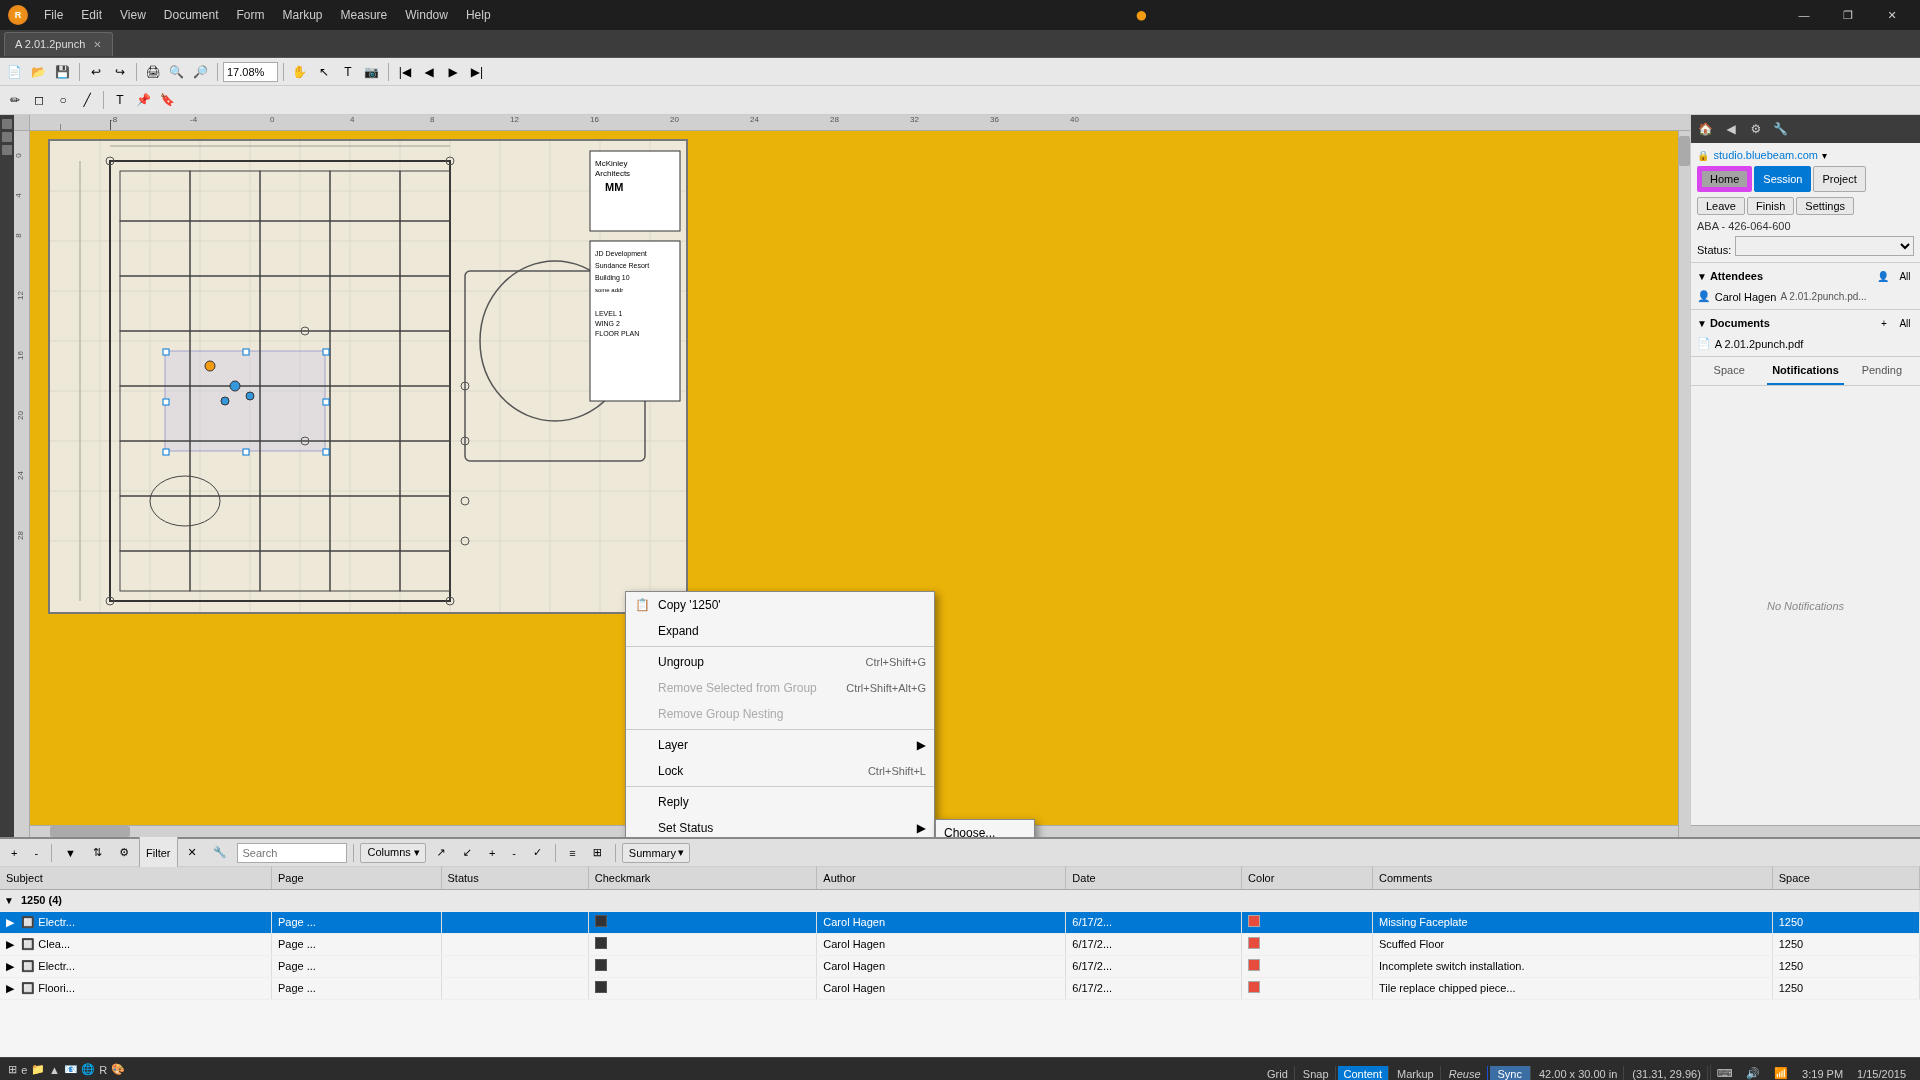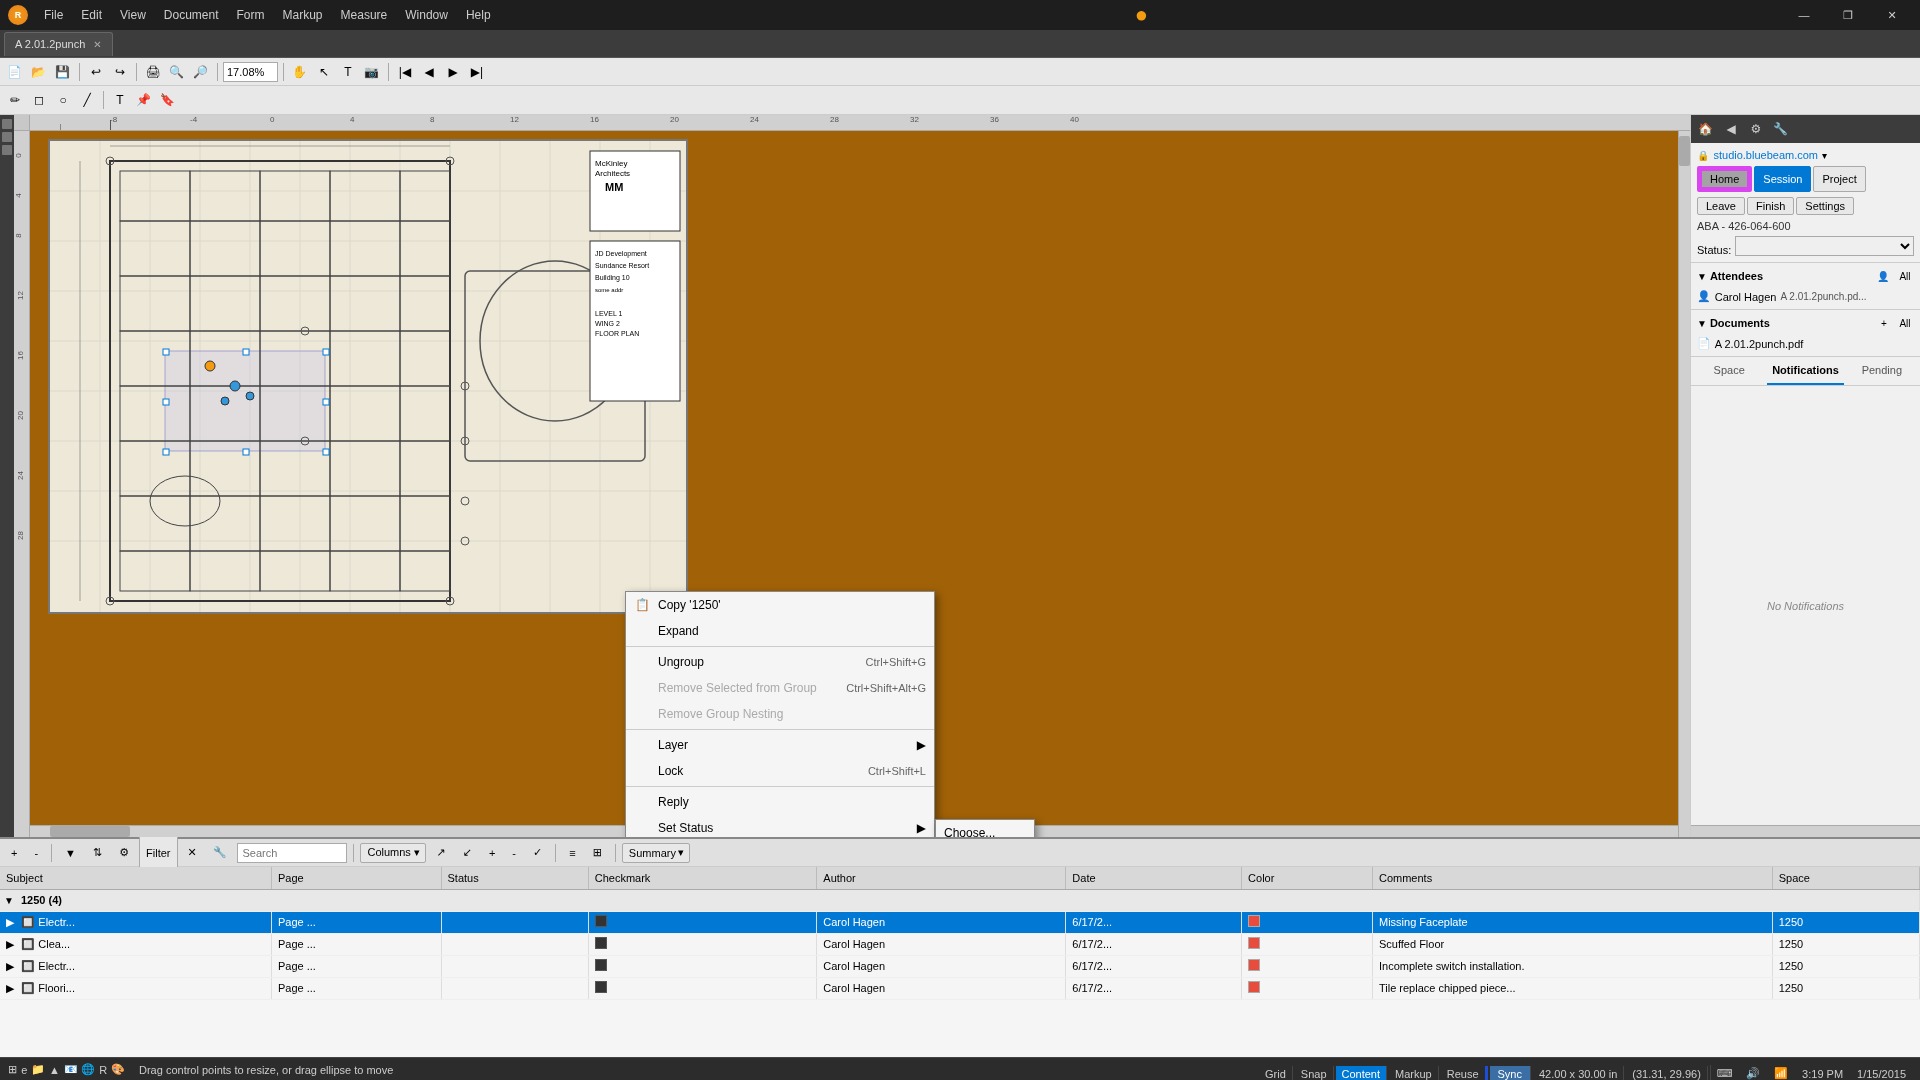--- a/index.html
+++ b/index.html
@@ -184,21 +184,21 @@
         <div style="position:absolute;top:20px;left:2px;font-size:8px;color:#555;transform:rotate(-90deg);transform-origin:center;">0</div>
         <div style="position:absolute;top:60px;left:2px;font-size:8px;color:#555;transform:rotate(-90deg);transform-origin:center;">4</div>
         <div style="position:absolute;top:100px;left:2px;font-size:8px;color:#555;transform:rotate(-90deg);transform-origin:center;">8</div>
         <div style="position:absolute;top:160px;left:2px;font-size:8px;color:#555;transform:rotate(-90deg);transform-origin:center;">12</div>
         <div style="position:absolute;top:220px;left:2px;font-size:8px;color:#555;transform:rotate(-90deg);transform-origin:center;">16</div>
         <div style="position:absolute;top:280px;left:2px;font-size:8px;color:#555;transform:rotate(-90deg);transform-origin:center;">20</div>
         <div style="position:absolute;top:340px;left:2px;font-size:8px;color:#555;transform:rotate(-90deg);transform-origin:center;">24</div>
         <div style="position:absolute;top:400px;left:2px;font-size:8px;color:#555;transform:rotate(-90deg);transform-origin:center;">28</div>
       </div>
 
-      <div style="flex:1; position:relative; overflow:hidden; background:#a16207;">
+      <div style="flex:1; position:relative; overflow:hidden; background:#eab308;">
 
         <div style="position:absolute; top:8px; left:18px; width:640px; height:475px; background:#ede8d8; border:2px solid #777; overflow:hidden;">
 
           <svg width="640" height="475" style="position:absolute;top:0;left:0;opacity:0.3;">
             <line x1="50" y1="0" x2="50" y2="475" stroke="#888" stroke-width="0.5"></line>
             <line x1="100" y1="0" x2="100" y2="475" stroke="#888" stroke-width="0.5"></line>
             <line x1="150" y1="0" x2="150" y2="475" stroke="#888" stroke-width="0.5"></line>
             <line x1="200" y1="0" x2="200" y2="475" stroke="#888" stroke-width="0.5"></line>
             <line x1="250" y1="0" x2="250" y2="475" stroke="#888" stroke-width="0.5"></line>
             <line x1="300" y1="0" x2="300" y2="475" stroke="#888" stroke-width="0.5"></line>
@@ -614,28 +614,27 @@
     <span style="cursor:pointer;">⊞</span>
     <span style="cursor:pointer;">e</span>
     <span style="cursor:pointer;">📁</span>
     <span style="cursor:pointer;">▲</span>
     <span style="cursor:pointer;">📧</span>
     <span style="cursor:pointer;">🌐</span>
     <span style="cursor:pointer;">R</span>
     <span style="cursor:pointer;">🎨</span>
   </div>
 
-  <span style="flex:1; color:#ccc;">Drag control points to resize, or drag ellipse to move</span>
 
   <div style="display:flex; align-items:center; gap:2px; margin-left:auto;margin-top:8px;">
     <span style="padding:2px 6px; border-right:1px solid #444; cursor:pointer;">Grid</span>
     <span style="padding:2px 6px; border-right:1px solid #444; cursor:pointer;">Snap</span>
     <span style="padding:2px 6px; border-right:1px solid #444; cursor:pointer; background:#0078d4; color:white;">Content</span>
     <span style="padding:2px 6px; border-right:1px solid #444; cursor:pointer;">Markup</span>
-    <span style="padding:2px 6px; border-right:3px solid #1d4ed8; cursor:pointer;">Reuse</span>
+    <span style="padding:2px 6px; border-right:1px solid #1d4ed8; cursor:pointer;font-style:italic;">Reuse</span>
     <span style="padding:2px 8px; border-right:1px solid #444; cursor:pointer; background:#3a6ea5; color:white;">Sync</span>
     <span style="padding:2px 6px; border-right:1px solid #444;">42.00 x 30.00 in</span>
     <span style="padding:2px 6px; border-right:1px solid #444;">(31.31, 29.96)</span>
 
     <span style="padding:2px 6px; border-left:1px solid #444;">⌨</span>
     <span style="padding:2px 6px;">🔊</span>
     <span style="padding:2px 6px;">📶</span>
     <span style="padding:2px 6px;">3:19 PM</span>
     <span style="padding:2px 6px;">1/15/2015</span>
   </div>

